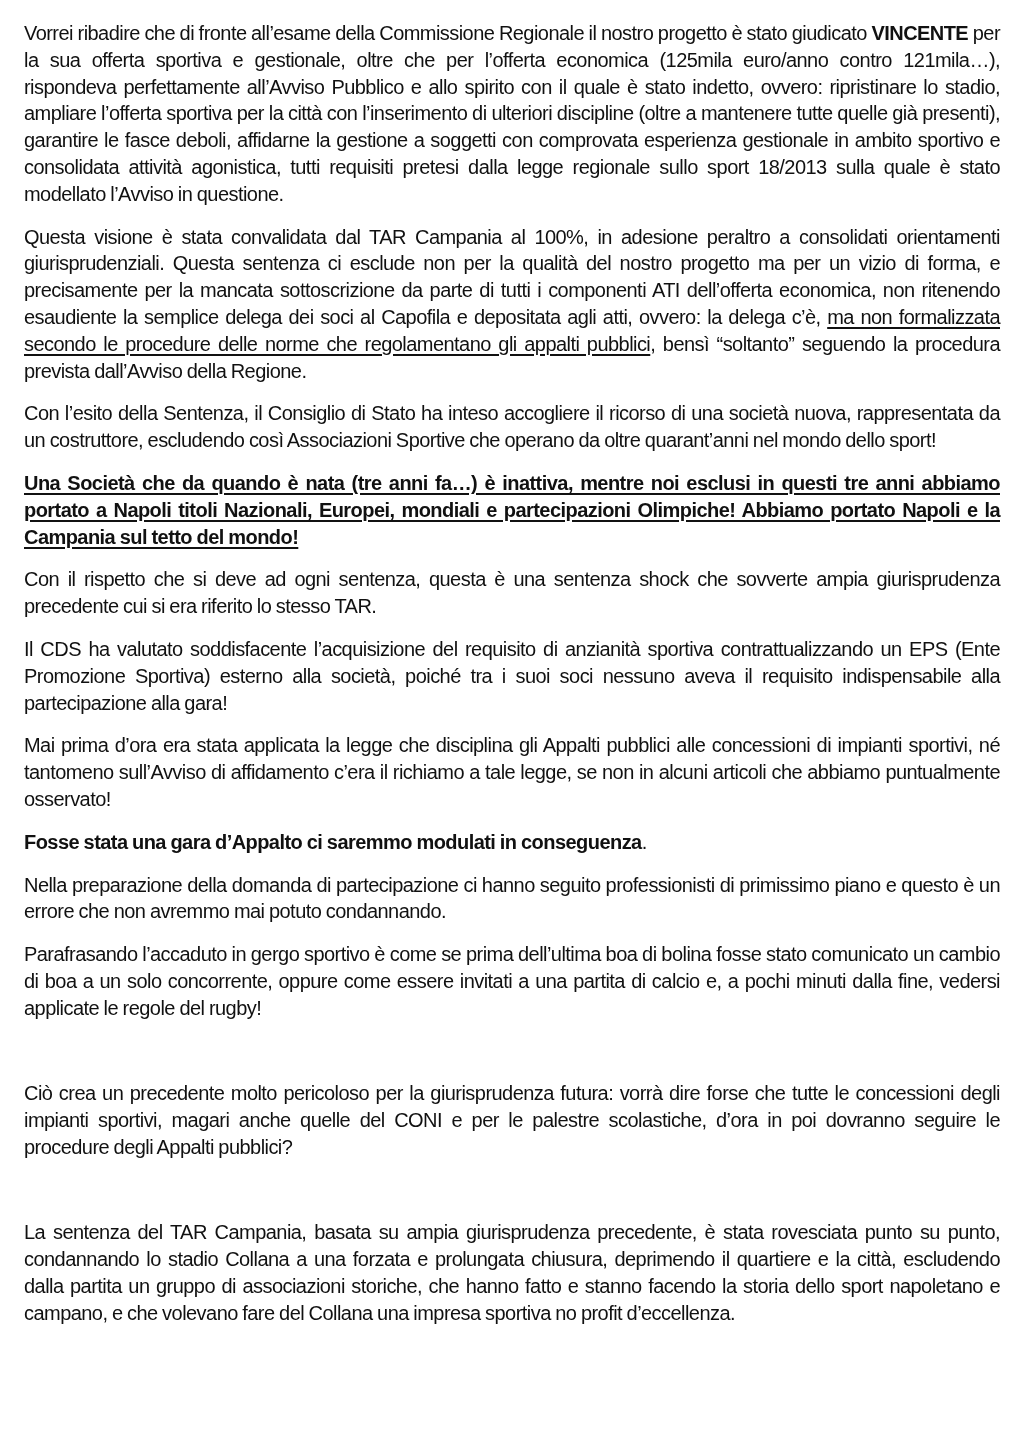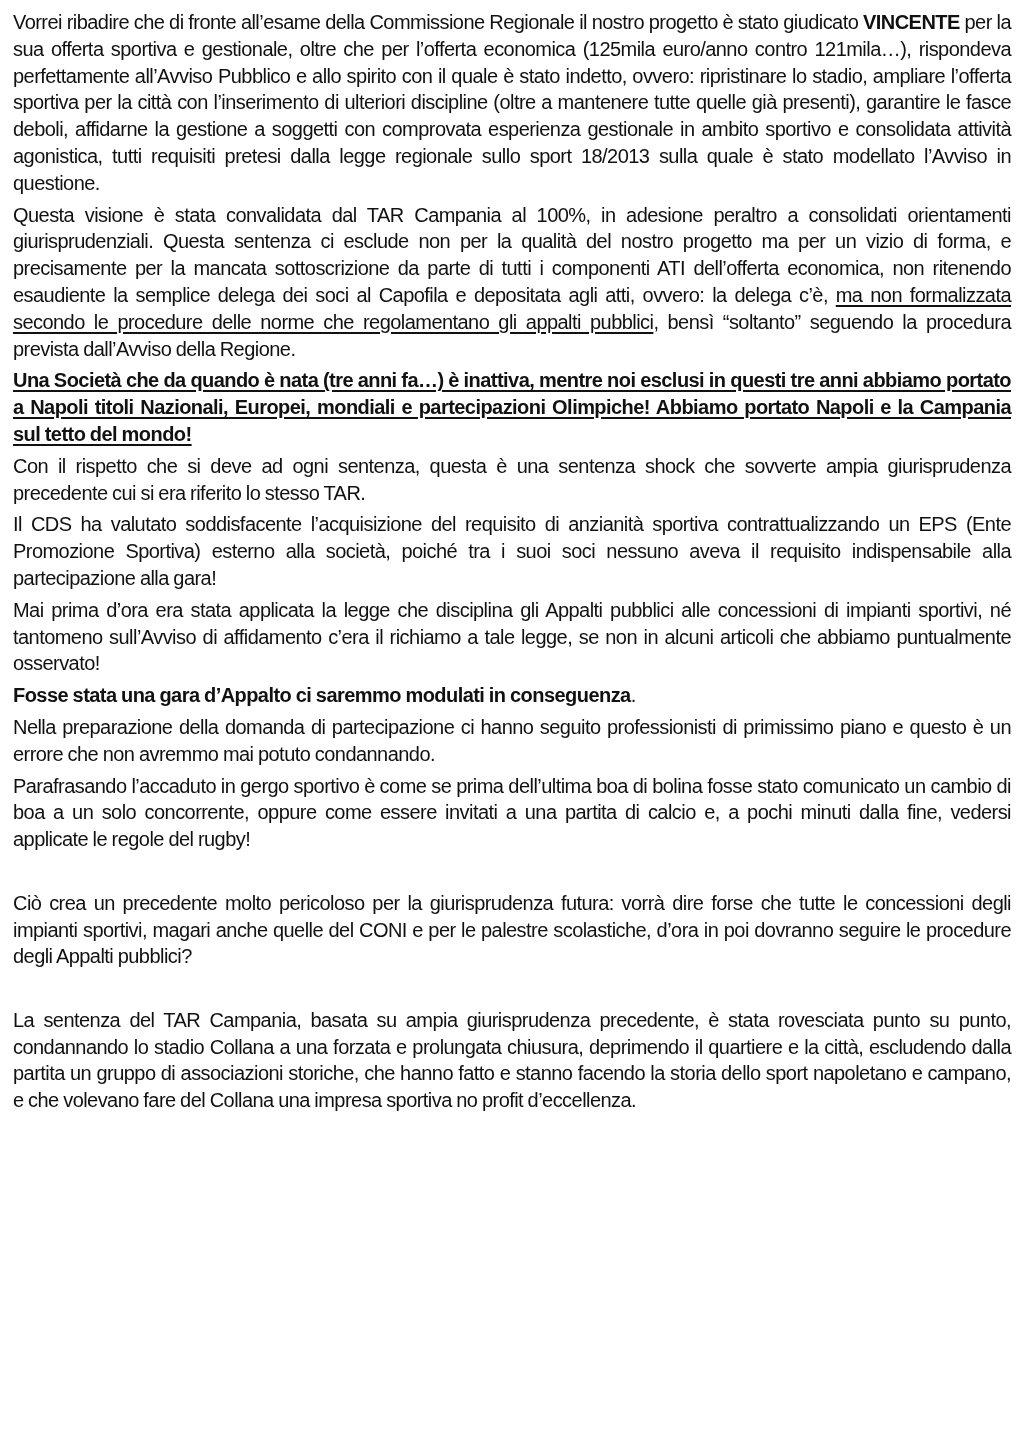--- a/index.html
+++ b/index.html
@@ -8,35 +8,38 @@
     position: relative;
     width: 1008px;
     padding: 4px 8px 0 8px;
     font-family: "Liberation Sans", sans-serif;
     font-size: 20px;
     line-height: 26.8px;
     color: #111111;
     letter-spacing: -0.55px;
     word-spacing: -0.5px;
   }
-  .para { margin: 5px; text-align: justify; text-align-last: left; }
+  .para { margin: 16px; text-align: justify; text-align-last: left; }
   .gap { height: 26.8px; }
   .b { font-weight: bold; }
   .u { text-decoration: underline; text-decoration-thickness: 1.5px; text-underline-offset: 3px; }
   .bu { font-weight: bold; text-decoration: underline; text-decoration-thickness: 2px; text-underline-offset: 3px; }
 </style>
 </head>
 <body>
 
 <div class="page">
   <p class="para">
     <span>Vorrei ribadire che di fronte all’esame della Commissione Regionale il nostro progetto è stato giudicato </span><span class="b">VINCENTE</span><span> per la sua offerta sportiva e gestionale, oltre che per l’offerta economica (125mila euro/anno contro 121mila…), rispondeva perfettamente all’Avviso Pubblico e allo spirito con il quale è stato indetto, ovvero: ripristinare lo stadio, ampliare l’offerta sportiva per la città con l’inserimento di ulteriori discipline (oltre a mantenere tutte quelle già presenti), garantire le fasce deboli, affidarne la gestione a soggetti con comprovata esperienza gestionale in ambito sportivo e consolidata attività agonistica, tutti requisiti pretesi dalla legge regionale sullo sport 18/2013 sulla quale è stato modellato l’Avviso in questione.</span>
   </p>
   <p class="para">
     <span>Questa visione è stata convalidata dal TAR Campania al 100%, in adesione peraltro a consolidati orientamenti giurisprudenziali. Questa sentenza ci esclude non per la qualità del nostro progetto ma per un vizio di forma, e precisamente per la mancata sottoscrizione da parte di tutti i componenti ATI dell’offerta economica, non ritenendo esaudiente la semplice delega dei soci al Capofila e depositata agli atti, ovvero: la delega c’è, </span><span class="u">ma non formalizzata secondo le procedure delle norme che regolamentano gli appalti pubblici</span><span>, bensì “soltanto” seguendo la procedura prevista dall’Avviso della Regione.</span>
+  </p>
+  <p class="para">
+    <span>Con l’esito della Sentenza, il Consiglio di Stato ha inteso accogliere il ricorso di una società nuova, rappresentata da un costruttore, escludendo così Associazioni Sportive che operano da oltre quarant’anni nel mondo dello sport!</span>
   </p>
   <p class="para">
     <span class="bu">Una Società che da quando è nata (tre anni fa…) è inattiva, mentre noi esclusi in questi tre anni abbiamo portato a Napoli titoli Nazionali, Europei, mondiali e partecipazioni Olimpiche! Abbiamo portato Napoli e la Campania sul tetto del mondo!</span>
   </p>
   <p class="para">
     <span>Con il rispetto che si deve ad ogni sentenza, questa è una sentenza shock che sovverte ampia giurisprudenza precedente cui si era riferito lo stesso TAR.</span>
   </p>
   <p class="para">
     <span>Il CDS ha valutato soddisfacente l’acquisizione del requisito di anzianità sportiva contrattualizzando un EPS (Ente Promozione Sportiva) esterno alla società, poiché tra i suoi soci nessuno aveva il requisito indispensabile alla partecipazione alla gara!</span>
   </p>

